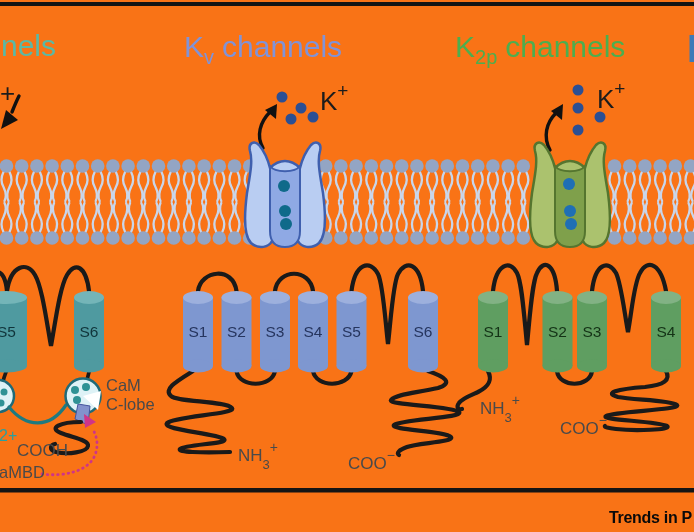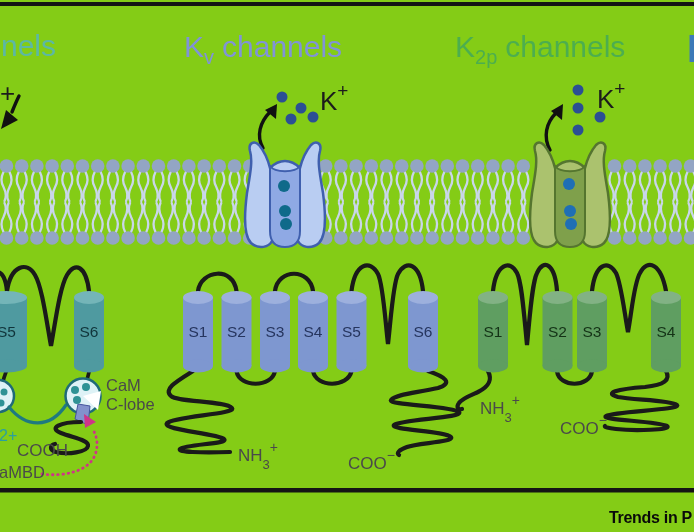--- a/index.html
+++ b/index.html
@@ -1,16 +1,16 @@
 <!DOCTYPE html>
 <html><head>
 <meta charset="utf-8">
 <style>
   html,body{margin:0;padding:0;background:#fff;}
-  .stage{position:relative;width:694px;height:532px;background:#84cc16;overflow:hidden;
+  .stage{position:relative;width:694px;height:532px;background:#f97316;overflow:hidden;
          font-family:"Liberation Sans",sans-serif;}
   svg{display:block;}
   .title{font-family:"Liberation Sans",sans-serif;font-size:30px;font-weight:500;}
   .title-sub{font-size:20px;}
   .ion{font-family:"Liberation Sans",sans-serif;font-size:26px;fill:#1c1c1c;}
   .ion-sup{font-size:19px;}
   .lbl{font-family:"Liberation Sans",sans-serif;font-size:17px;fill:#4a4a4a;}
   .lbl-small{font-family:"Liberation Sans",sans-serif;font-size:16.5px;fill:#4a4a4a;}
   .ca-frag{font-family:"Liberation Sans",sans-serif;font-size:16px;fill:#2aa0a0;}
   .seg-label{font-family:"Liberation Sans",sans-serif;font-size:15.5px;text-anchor:middle;}

